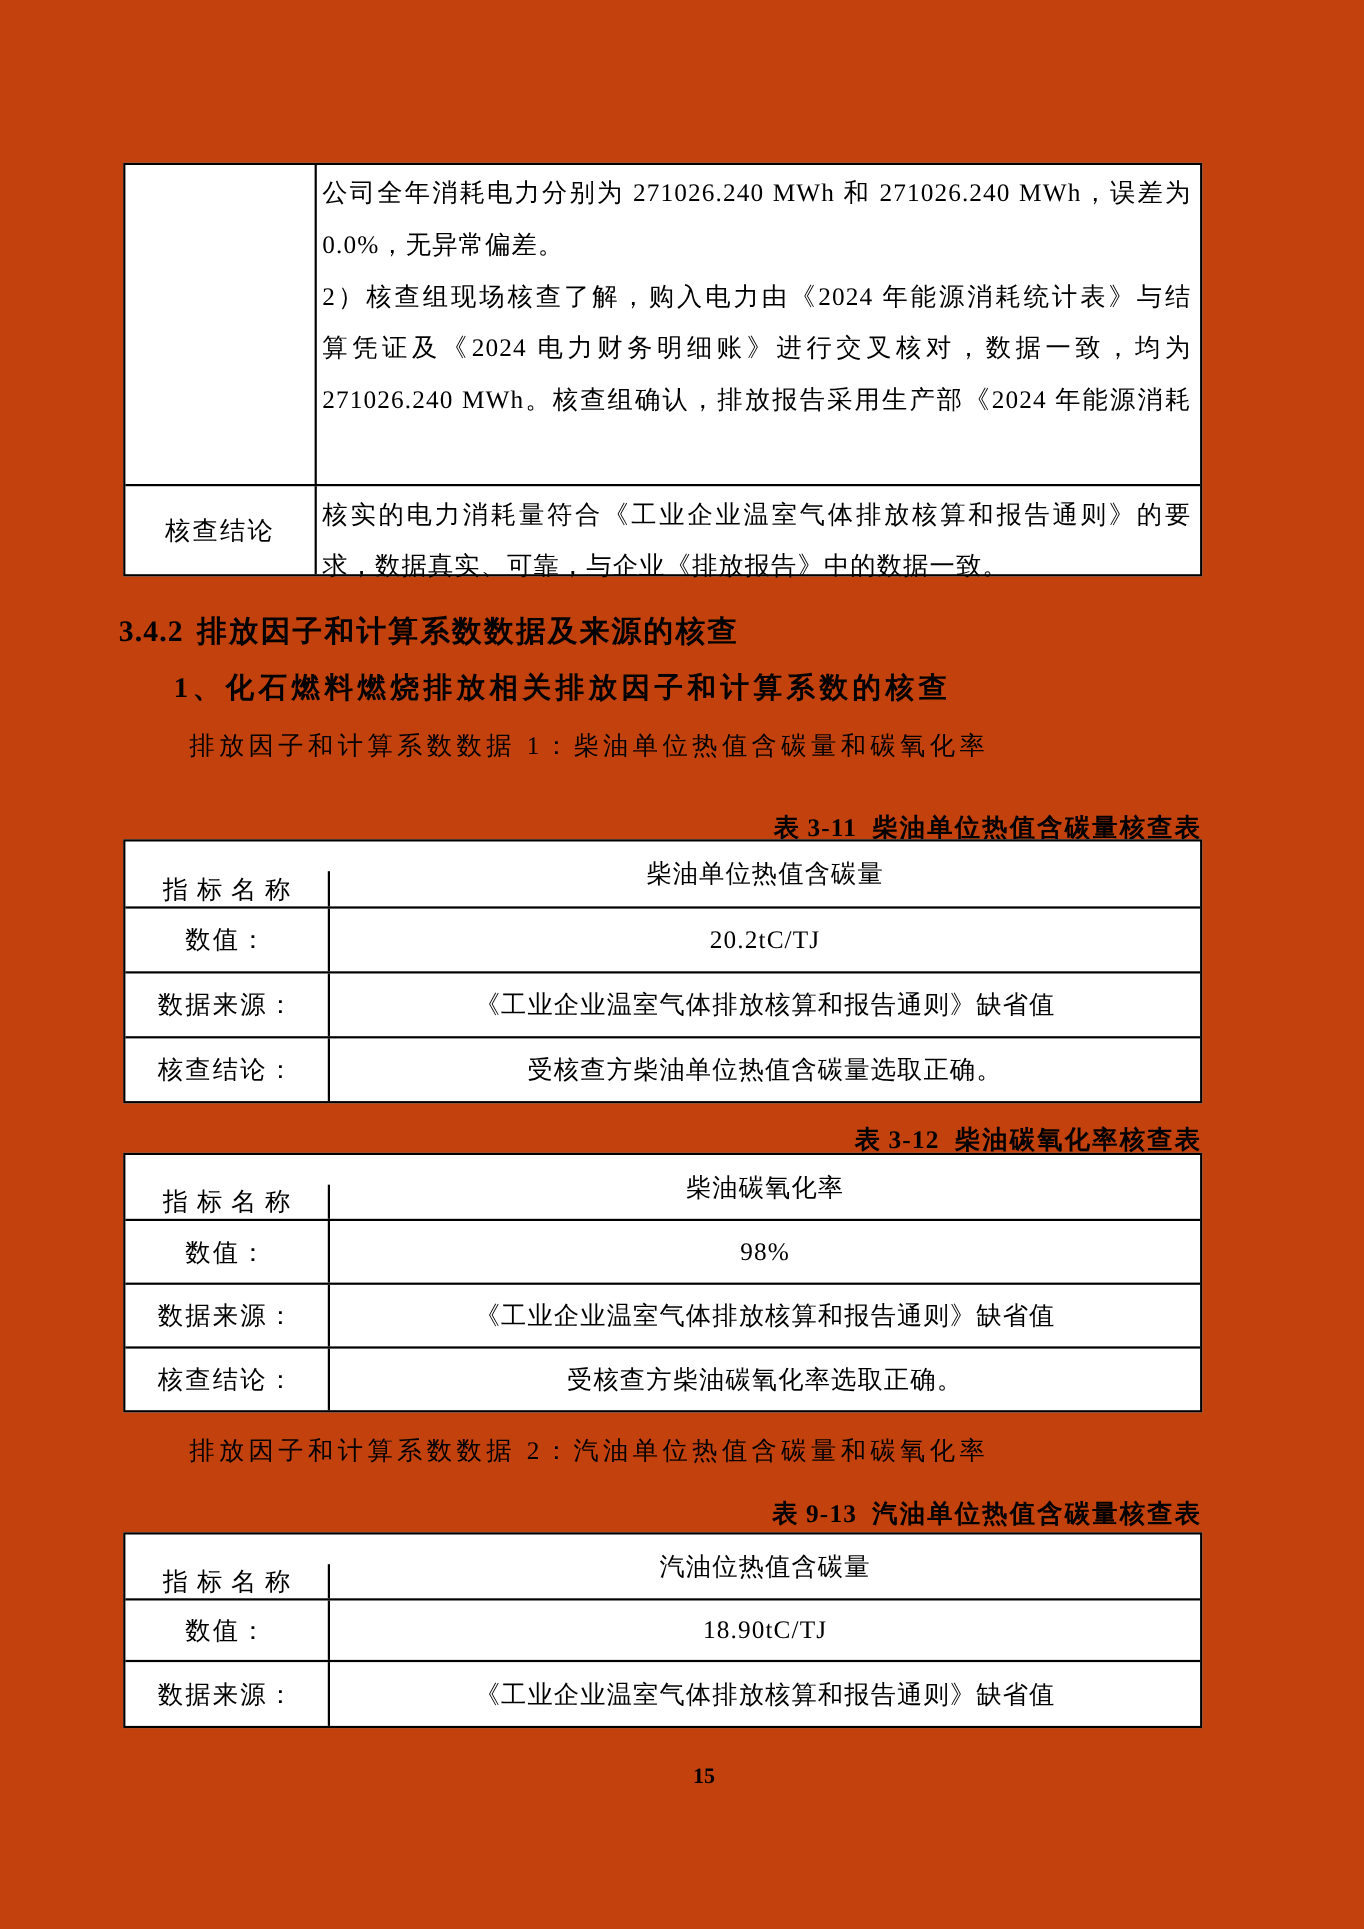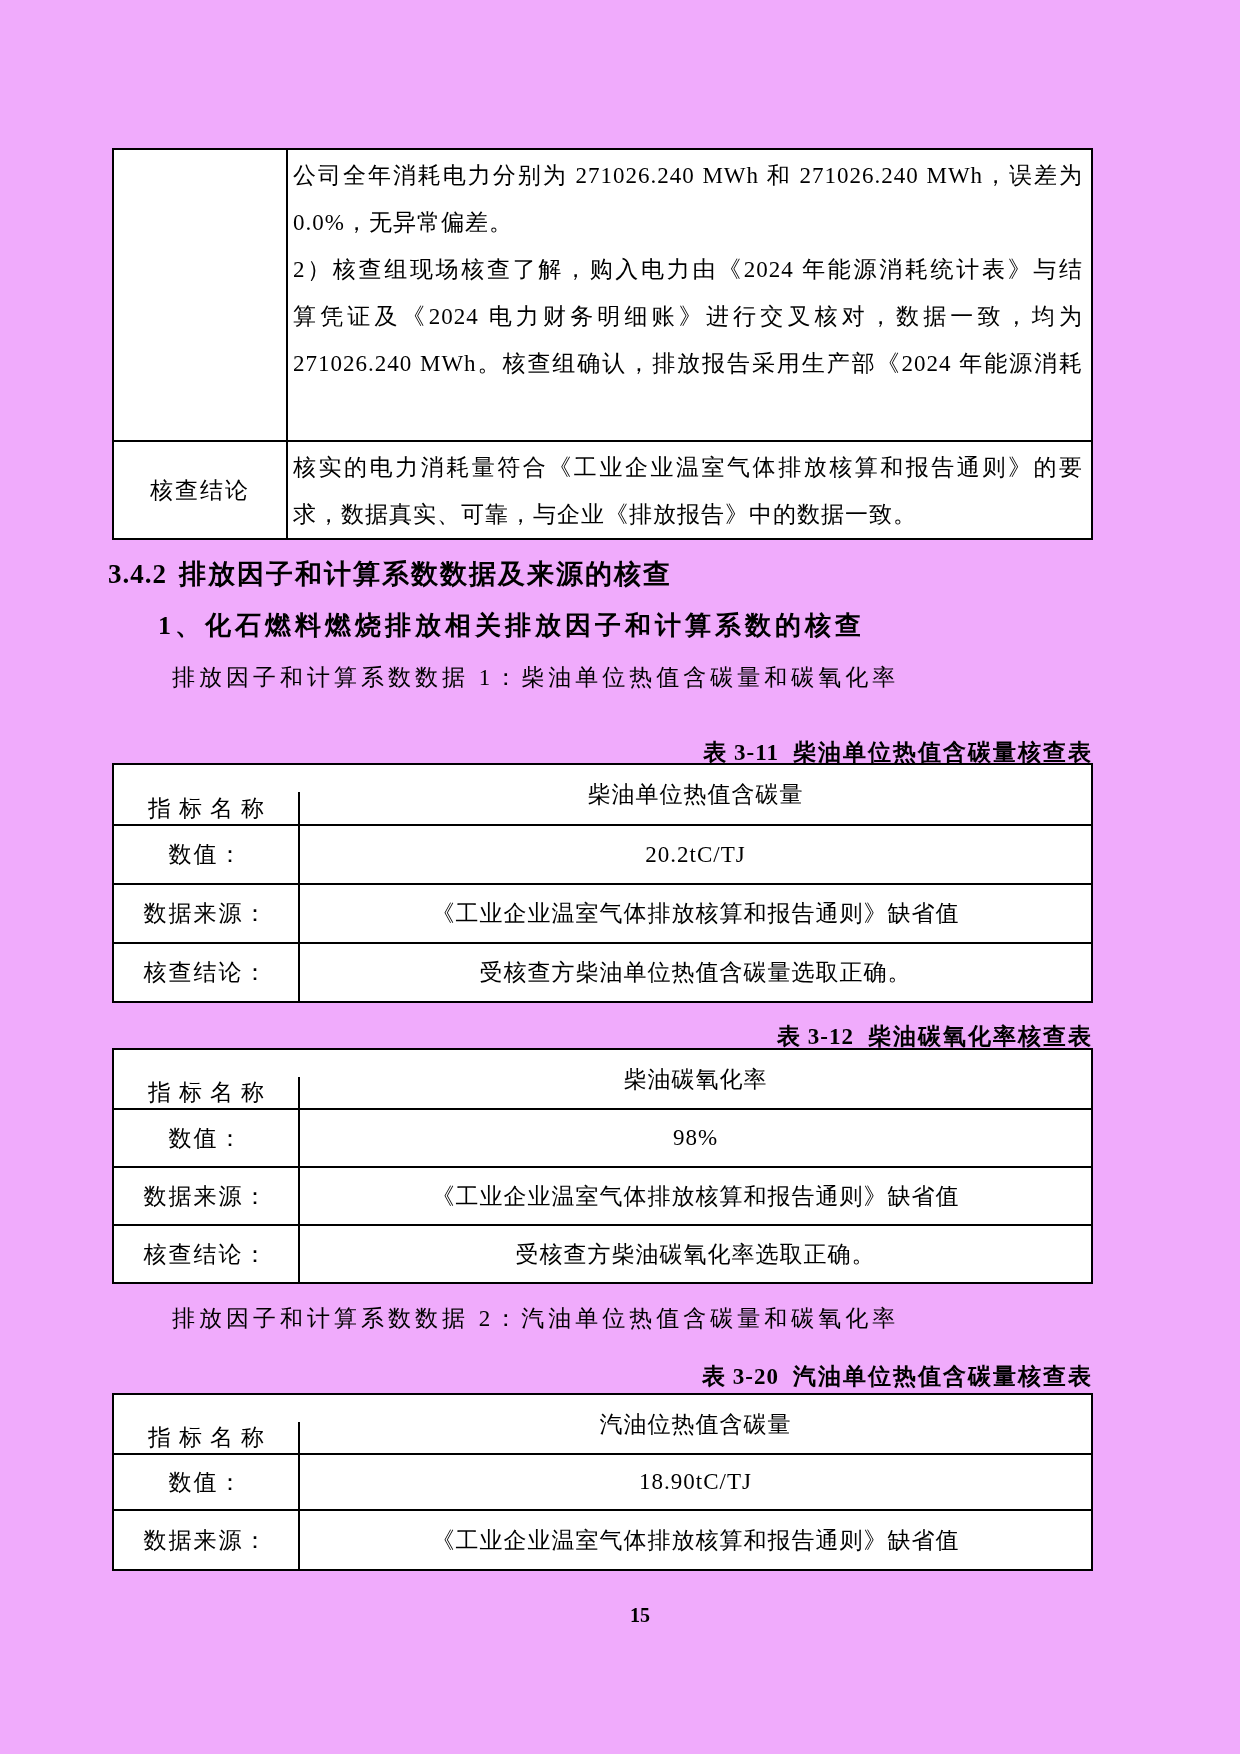--- a/index.html
+++ b/index.html
@@ -1,20 +1,20 @@
 <!DOCTYPE html>
 <html><head>
 <meta charset="utf-8">
 <style>
   html,body{margin:0;padding:0;background:#ffffff;}
   .page{
     position:relative;
     width:1240px;
     height:1754px;
-    background:#f0abfc;
+    background:#c2410c;
     color:#000000;
     font-family:"Liberation Serif","DejaVu Serif",serif;
     overflow:hidden;
   }
   
   .vtable{
     position:absolute;
     left:112px;
     width:981px;
     border:2px solid #000;
@@ -118,21 +118,21 @@
     <div class="vrow" style="height:290px;">
       <div class="vcell-label" style="width:174px;"></div>
       <div class="vcell-content lines">
         <div class="line fill">公司全年消耗电力分别为 271026.240 MWh 和 271026.240 MWh，误差为</div>
         <div class="line">0.0%，无异常偏差。</div>
         <div class="line fill">2）核查组现场核查了解，购入电力由《2024 年能源消耗统计表》与结</div>
         <div class="line fill">算凭证及《2024 电力财务明细账》进行交叉核对，数据一致，均为</div>
         <div class="line fill">271026.240 MWh。核查组确认，排放报告采用生产部《2024 年能源消耗</div>
       </div>
     </div>
-    <div class="vrow" style="height:98px;justify-content:flex-end;">
+    <div class="vrow" style="height:82px;justify-content:flex-end;">
       <div class="vcell-label" style="width:174px;">核查结论</div>
       <div class="vcell-content lines">
         <div class="line fill">核实的电力消耗量符合《工业企业温室气体排放核算和报告通则》的要</div>
         <div class="line">求，数据真实、可靠，与企业《排放报告》中的数据一致。</div>
       </div>
     </div>
   </div>
 
   <div class="section-heading">
     <span class="num">3.4.2</span><span class="stext">排放因子和计算系数数据及来源的核查</span>
@@ -182,21 +182,21 @@
     </div>
     <div class="vrow" style="height:58px;">
       <div class="vcell-label" style="width:186px;">核查结论：</div>
       <div class="vcell-content">受核查方柴油碳氧化率选取正确。</div>
     </div>
   </div>
 
   <div class="para-line" style="top:1303px;">排放因子和计算系数数据 2：汽油单位热值含碳量和碳氧化率</div>
 
   <div class="tbl-caption" style="top:1361px;">
-    <span>表 3-20</span><span class="cap-title">汽油单位热值含碳量核查表</span>
+    <span>表 9-13</span><span class="cap-title">汽油单位热值含碳量核查表</span>
   </div>
   <div class="vtable" style="top:1393px;">
     <div class="vrow" style="height:58px;">
       <div class="vcell-label wide-ls" style="width:186px;">指标名称</div>
       <div class="vcell-content">汽油位热值含碳量</div>
     </div>
     <div class="vrow" style="height:56px;">
       <div class="vcell-label" style="width:186px;">数值：</div>
       <div class="vcell-content">18.90tC/TJ</div>
     </div>

